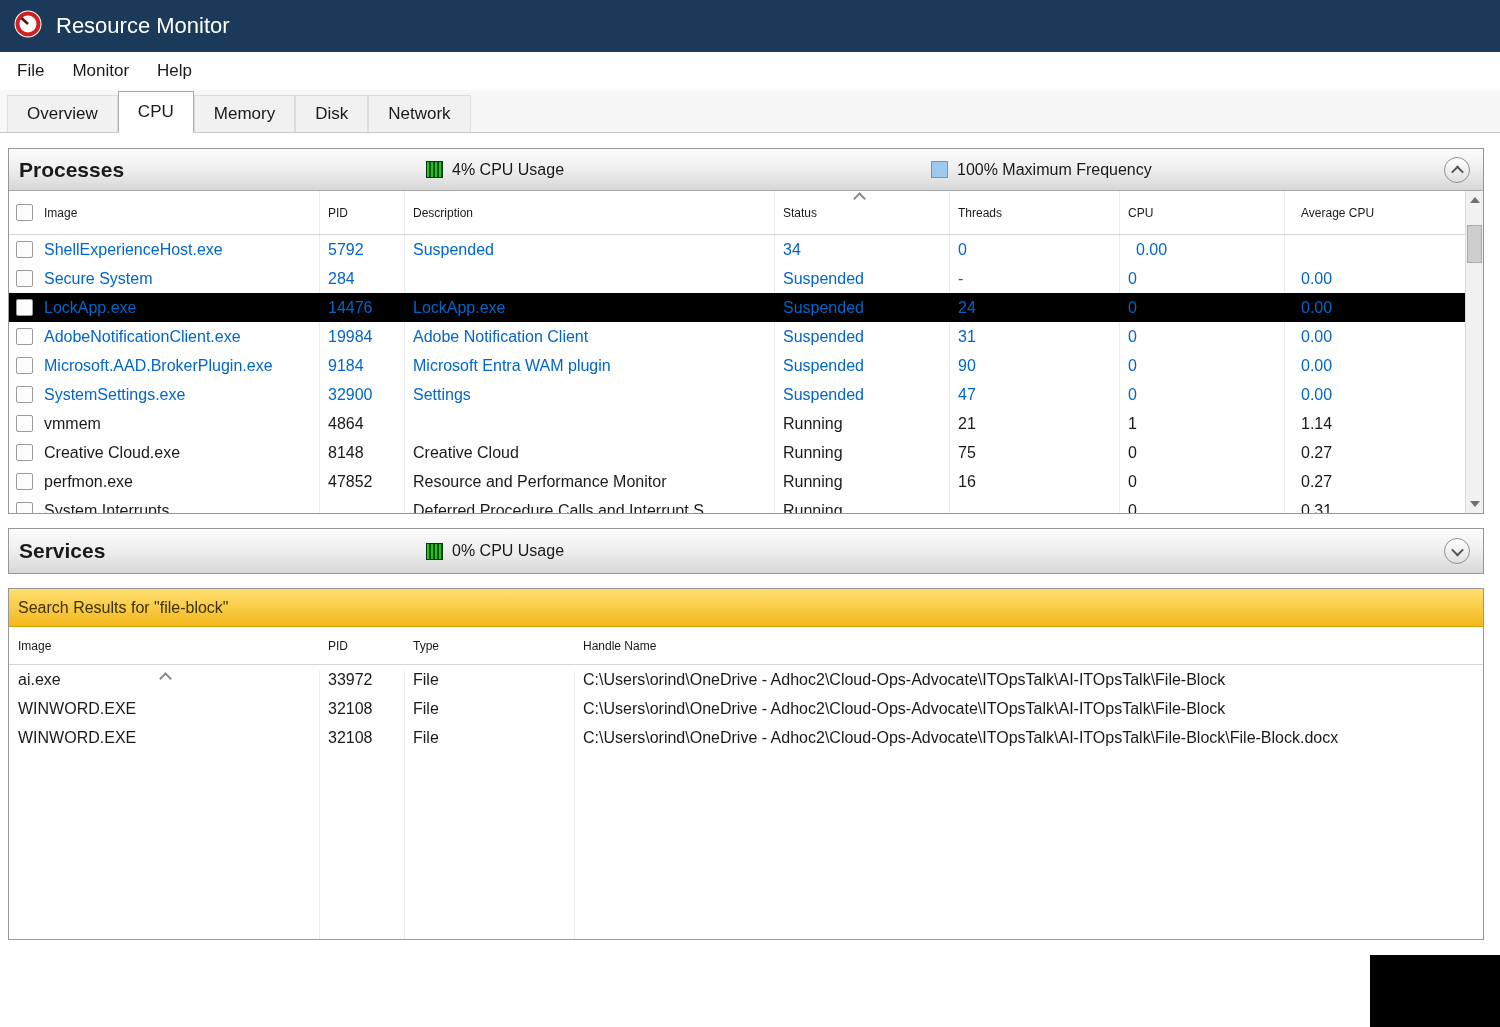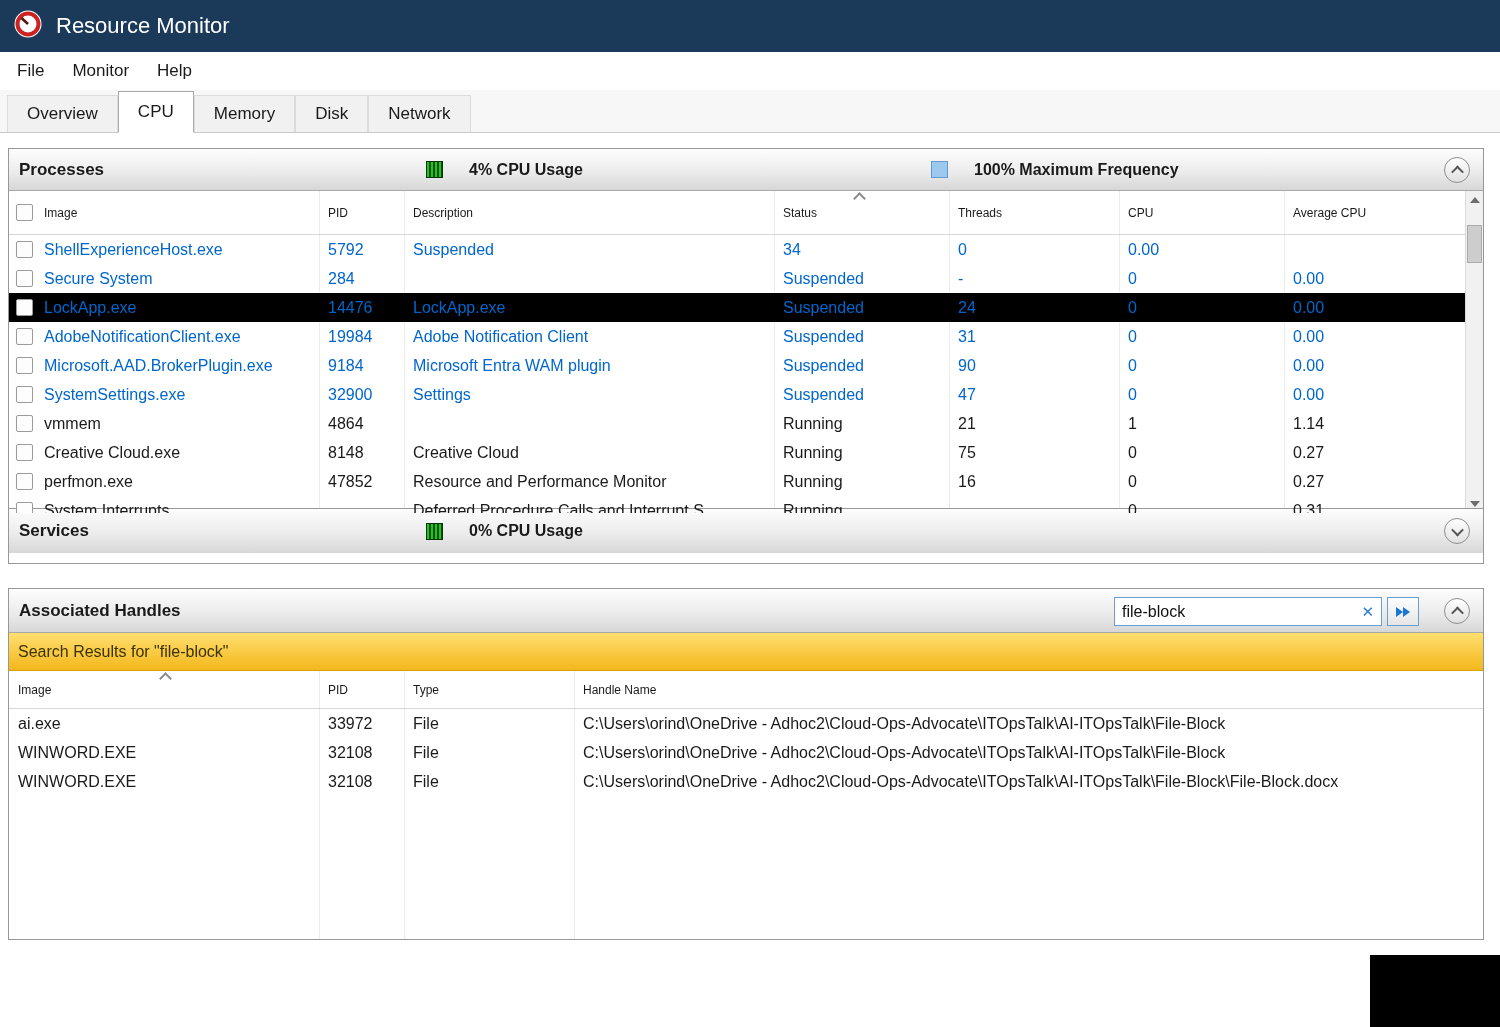--- a/index.html
+++ b/index.html
@@ -24,31 +24,31 @@
     background:#f7f7f7; border-bottom:1px solid #c9c9c9;
     display:flex; align-items:flex-end; padding-left:7px; }
   .tab { display:flex; align-items:center; height:37px; padding:0 19px;
     font-size:17px; background:#f1f1f1; border:1px solid #dcdcdc; border-bottom:none; }
   .tab.active { background:#fff; height:42px; border:1px solid #a9a9a9;
     border-bottom:1px solid #fff; margin-bottom:-1px; position:relative; z-index:2; }
 
   
   .section { position:absolute; left:8px; width:1476px; border:1px solid #979797; background:#fff; overflow:hidden; }
   #processes { top:148px; height:366px; }
-  #services  { top:508px; height:56px; }
+  #services  { top:528px; height:46px; }
   #handles   { top:588px; height:352px; }
 
   .section-header { position:relative; height:42px;
     background:linear-gradient(#fdfdfd 0%, #ececec 55%, #d7d7d7 100%);
     border-bottom:1px solid #a8a8a8; display:flex; align-items:center; padding:0 10px; }
   #services .section-header, #handles .section-header { height:44px; border-bottom:none; }
   #handles .section-header { border-bottom:1px solid #a8a8a8; }
-  .section-title { font-weight:bold; font-size:17px; }
-
-  .legend { position:absolute; display:flex; align-items:center; gap:26px; font-size:16px;font-weight:bold; }
+  .section-title { font-weight:bold; font-size:21px; }
+
+  .legend { position:absolute; display:flex; align-items:center; gap:9px; font-size:16px; }
   .legend.cpsu { left:417px; }
   .legend.maxf { left:922px; }
   .icon-graph { width:17px; height:17px; border:1px solid #063806;
     background:repeating-linear-gradient(90deg,#22c322 0 2px,#0a4f0a 2px 4px); }
   .icon-bluesq { width:17px; height:17px; background:#9ec9ee; border:1px solid #5f9bd0; }
 
   .chev-btn { position:absolute; right:13px; top:8px; width:26px; height:26px; border-radius:50%;
     border:1px solid #8f8f8f; background:linear-gradient(#ffffff,#e0e0e0);
     display:flex; align-items:center; justify-content:center; }
   .chev { width:9px; height:9px; border-left:2px solid #555; border-top:2px solid #555; }
@@ -59,21 +59,21 @@
   .tablewrap { margin-right:18px; }
   .grid-proc { display:grid; grid-template-columns:310px 85px 370px 175px 170px 165px 1fr; }
   .grid-hand { display:grid; grid-template-columns:310px 85px 170px 1fr; }
   .thead { height:44px; align-items:center; font-size:12px; border-bottom:1px solid #d6d6d6; position:relative; }
   #handles .thead { height:38px; }
   .row { height:29px; align-items:center; font-size:16px; position:relative; z-index:1; }
   .row.sel { background:#000000; }
   .t-blue, .t-blue .cell { color:#0066cc; }
   .cell { padding-left:9px; white-space:nowrap; overflow:hidden; }
   .cell.r { padding-right:8px; }
-  .cell.c-avg { padding-right:26px; }
+  .cell.c-avg { padding-right:26px;margin-left:8px; }
   .c-first { display:flex; align-items:center; gap:11px; padding-left:7px; }
   .cb { width:17px; height:17px; border:1px solid #9b9b9b; background:#fdfdfd; border-radius:2px; flex:none; }
 
   .vline { position:absolute; width:1px; top:42px; bottom:0; background:#ececec; z-index:0; }
   #handles .vline { top:82px; }
 
   .sortcaret { position:absolute; width:9px; height:9px; border-left:2px solid #8a8a8a;
     border-top:2px solid #8a8a8a; transform:rotate(45deg); z-index:3; }
 
   
@@ -308,36 +308,20 @@
       <span class="icon-graph"></span>
       <span>0% CPU Usage</span>
     </span>
     <span class="chev-btn" style="top:9px">
       <span class="chev down"></span>
     </span>
   </div>
 </div>
 
 <div class="section" id="handles">
-  <div class="section-header">
-    <span class="section-title">Associated Handles</span>
-    <span class="search-box">
-      <input type="text" value="file-block" style="">
-      <span class="clear-x">✕</span>
-    </span>
-    <span class="go-btn">
-      <svg width="20" height="16" viewBox="0 0 20 16">
-        <path d="M3 13 L10 8 3 3 Z" fill="#1b76d1"></path>
-        <path d="M10 13 L17 8 10 3 Z" fill="#1b76d1"></path>
-      </svg>
-    </span>
-    <span class="chev-btn" style="top:9px">
-      <span class="chev up"></span>
-    </span>
-  </div>
 
   <div class="banner">Search Results for "file-block"</div>
 
   <div class="vline" style="left:310px"></div>
   <div class="vline" style="left:395px"></div>
   <div class="vline" style="left:565px"></div>
   <span class="sortcaret" style="left:152px; top:85px"></span>
 
   <div class="thead grid-hand">
     <div class="cell">Image</div>

